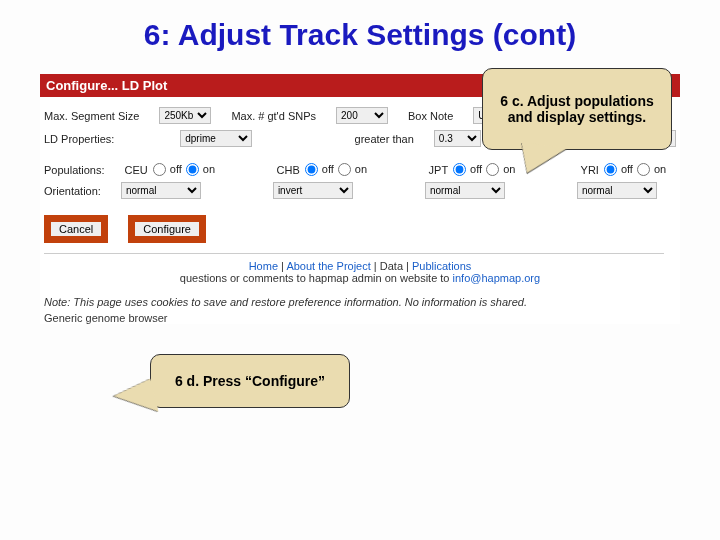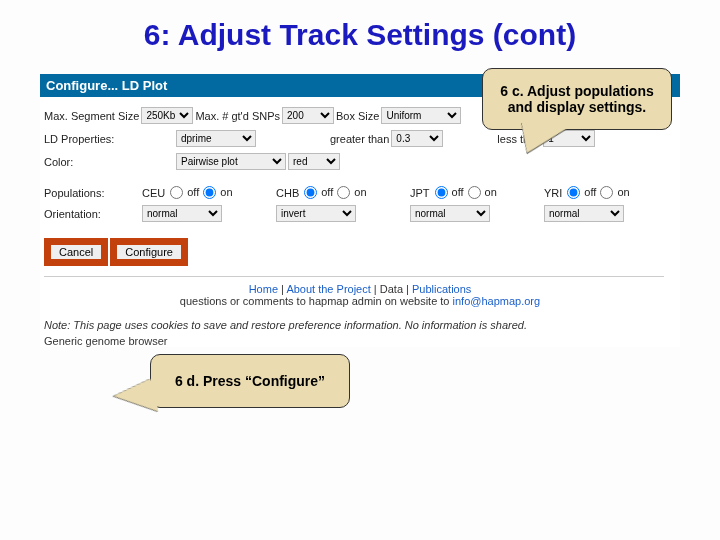--- a/index.html
+++ b/index.html
@@ -22,32 +22,32 @@
     font-weight: bold;
     color: #1a1abf;
     text-align: center;
     margin-bottom: 22px;
   }
   .panel {
     position: relative;
     background: #fff;
   }
   .panel-header {
-    background: #0369a1;
+    background: #b91c1c;
     color: #fff;
     font-weight: bold;
     font-size: 13px;
     padding: 4px 6px;
   }
   .form-area {
     padding: 10px 4px 0 4px;
     color: #222;
     filter: blur(0.4px);
   }
-  .row { display: flex; align-items: center; gap: 2px; margin-bottom: 6px; }
+  .row { display: flex; align-items: center; gap: 20px; margin-bottom: 6px; }
   .lbl { white-space: nowrap; }
   .w-lbl { width: 130px; display: inline-block; }
   select, input[type=text] {
     font-size: 10px;
     background: #efefef;
     border: 1px solid #bbb;
     height: 17px;
   }
   .sel-s { width: 52px; }
   .sel-m { width: 80px; }
@@ -71,21 +71,21 @@
   
   .callout {
     position: absolute;
     background: #eadcb0;
     border: 1.5px solid #333;
     border-radius: 10px;
     font-family: "Comic Sans MS", cursive, sans-serif;
     font-weight: bold;
     font-size: 14px;
     text-align: center;
-    padding: 14px 14px;
+    padding: 24px 14px;
     color: #000;
   }
   .callout-c {
     top: 68px;
     right: 48px;
     width: 190px;
     z-index: 5;
   }
   .callout-c::after {
     content: "";
@@ -132,40 +132,35 @@
   <div class="panel">
     <div class="panel-header">Configure... LD Plot</div>
 
     <div class="form-area">
 
       <div class="row">
         <span class="lbl">Max. Segment Size</span>
         <select class="sel-s"><option>250Kb</option></select>
         <span class="lbl">Max. # gt'd SNPs</span>
         <select class="sel-s"><option>200</option></select>
-        <span class="lbl">Box Size</span>
+        <span class="lbl">Box Note</span>
         <select class="sel-m"><option>Uniform</option></select>
       </div>
 
       <div class="row">
         <span class="lbl w-lbl">LD Properties:</span>
         <select class="sel-m"><option>dprime</option></select>
         <span style="width:70px"></span>
         <span class="lbl">greater than</span>
         <select class="sel-s"><option>0.3</option></select>
         <span style="width:50px"></span>
         <span class="lbl">less than</span>
         <select class="sel-s"><option>1</option></select>
       </div>
 
-      <div class="row">
-        <span class="lbl w-lbl">Color:</span>
-        <select class="sel-l"><option>Pairwise plot</option></select>
-        <select class="sel-s"><option>red</option></select>
-      </div>
 
       <div style="height:10px"></div>
 
       <div class="row">
         <span class="lbl w-lbl">Populations:</span>
         <div class="pop-block">
           <span>CEU</span>
           <span class="radio-group">
             <input type="radio" style="">
               <span>off</span>

